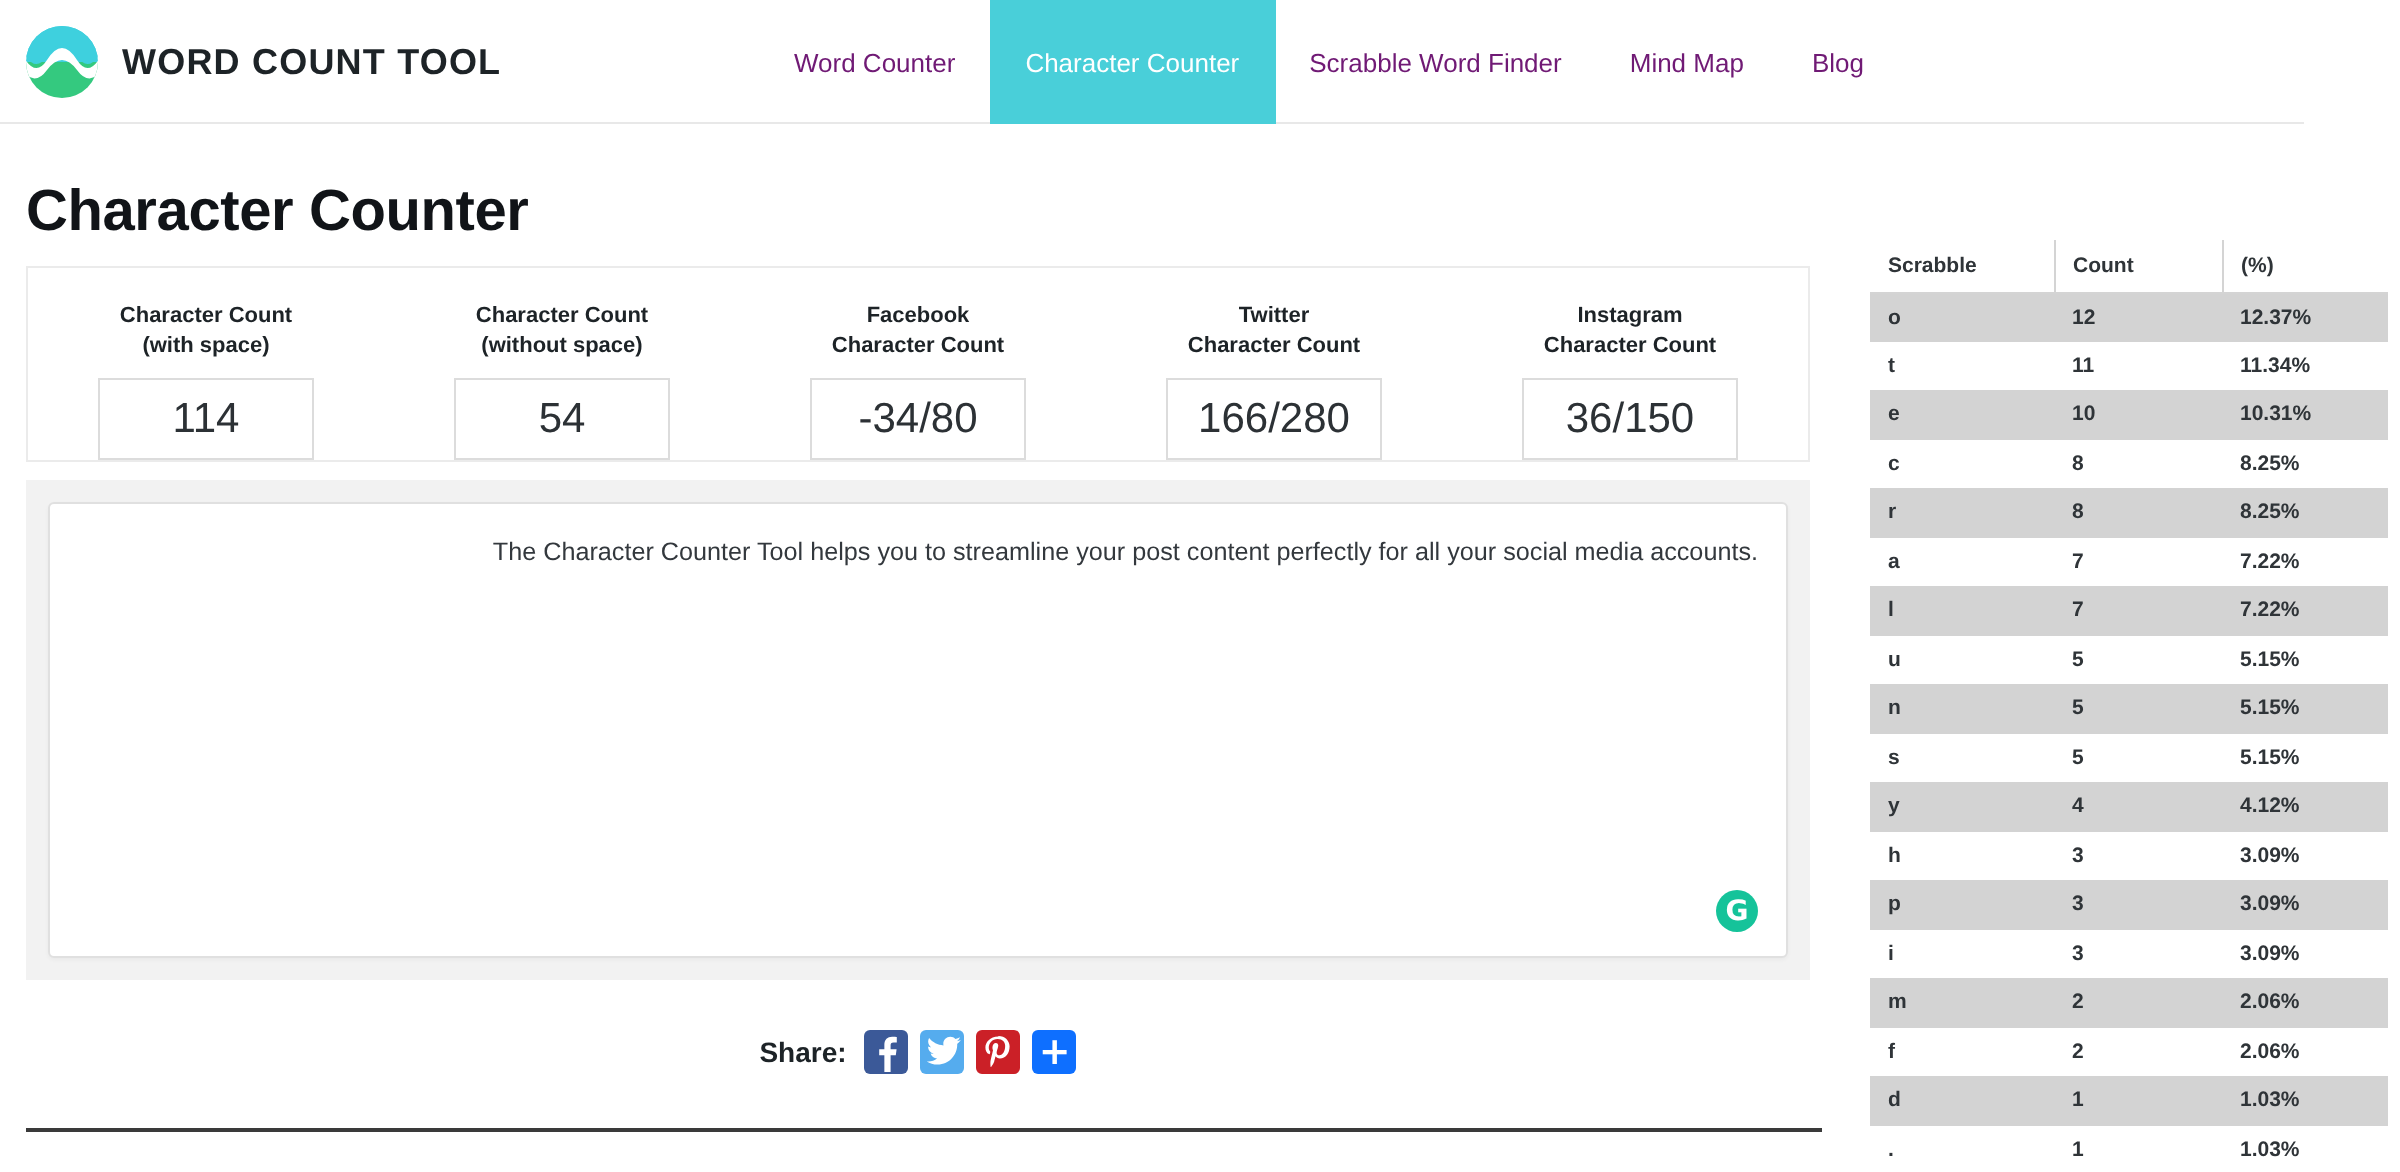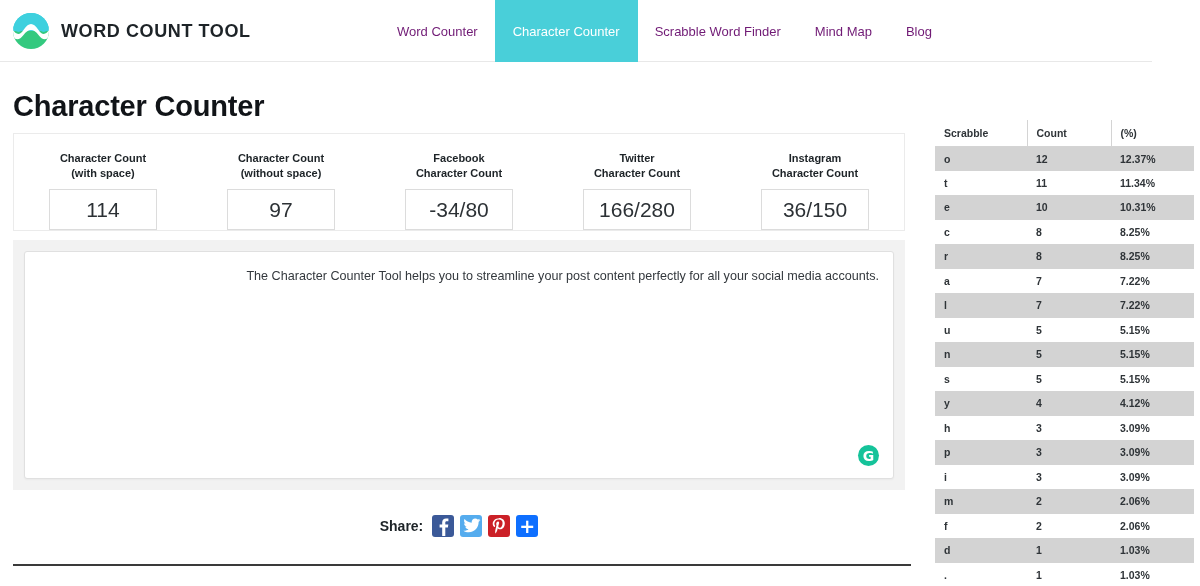--- a/index.html
+++ b/index.html
@@ -272,21 +272,21 @@
 
   <div class="counter-cell">
     <div class="counter-label">Character Count
 (with space)</div>
     <div class="counter-box">114</div>
   </div>
 
   <div class="counter-cell">
     <div class="counter-label">Character Count
 (without space)</div>
-    <div class="counter-box">97</div>
+    <div class="counter-box">54</div>
   </div>
 
   <div class="counter-cell">
     <div class="counter-label">Facebook
 Character Count</div>
     <div class="counter-box">-34/80</div>
   </div>
 
   <div class="counter-cell">
     <div class="counter-label">Twitter

